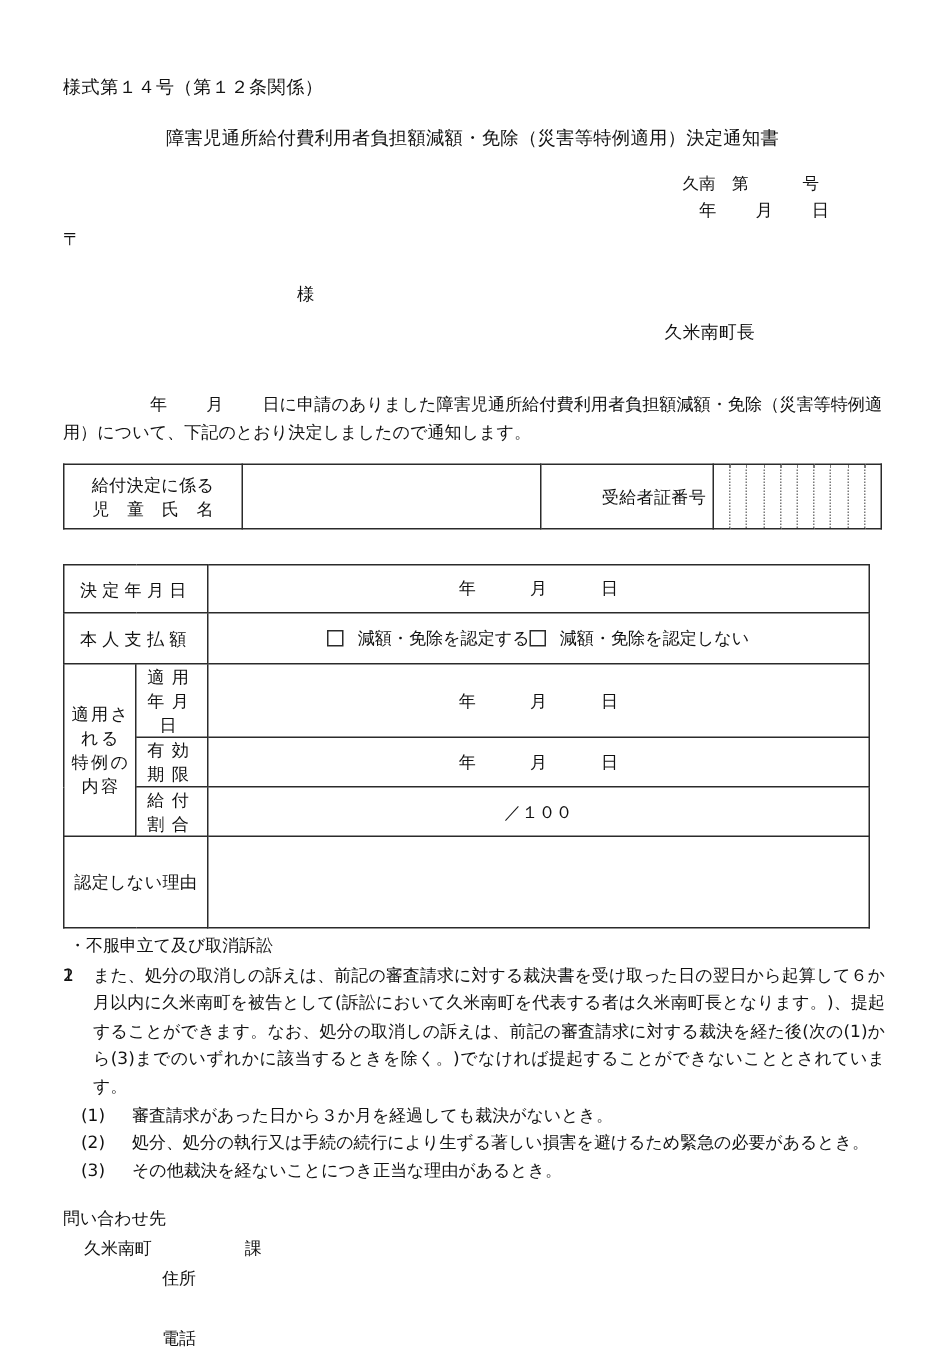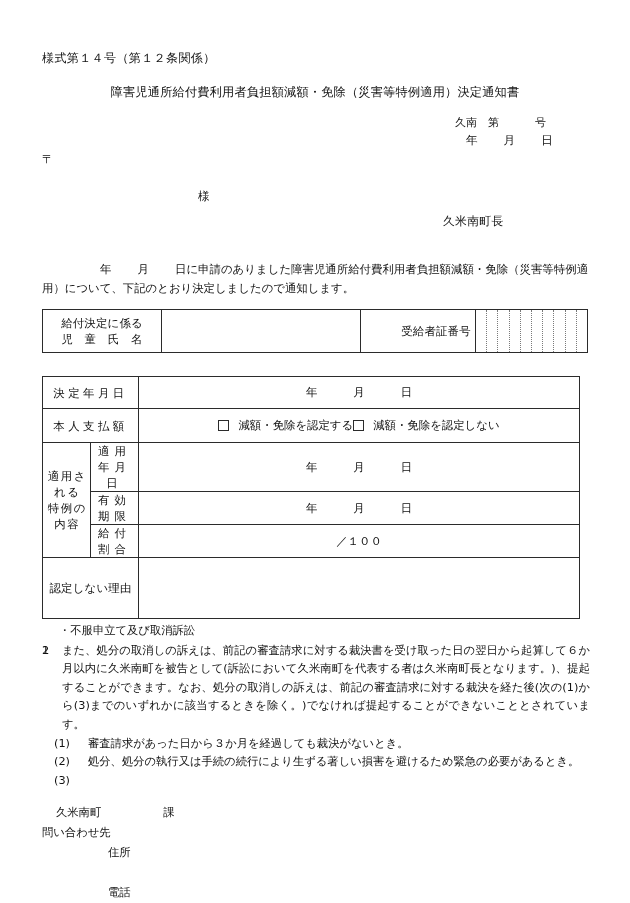--- a/index.html
+++ b/index.html
@@ -150,21 +150,21 @@
   .sp-nar  { letter-spacing: 1.6px; padding-left: 1.6px; }
 
   
   .notice {
     position: absolute;
     left: 42px; top: 622px;
     width: 548px;
     font-size: 11.3px;
     line-height: 18.6px;
   }
-  .notice .n-head { margin: 0 0 1px 17px; }
+  .notice .n-head { margin: 0 0 1px 4px; }
   .notice .n-item {
     position: relative;
     padding-left: 20px;
     margin: 0;
     text-align: justify;
   }
   .notice .n-item .n-num {
     position: absolute;
     left: 0; top: 0;
   }
@@ -283,24 +283,24 @@
     </tr>
   </tbody>
     </table>
 
   <div class="notice jp">
     <p class="n-head">・不服申立て及び取消訴訟</p>
     <p class="n-item"><span class="n-num">1</span></p>
     <p class="n-item"><span class="n-num">2</span><span>また、処分の取消しの訴えは、前記の審査請求に対する裁決書を受け取った日の翌日から起算して６か月以内に久米南町を被告として(訴訟において久米南町を代表する者は久米南町長となります。)、提起することができます。なお、処分の取消しの訴えは、前記の審査請求に対する裁決を経た後(次の(1)から(3)までのいずれかに該当するときを除く。)でなければ提起することができないこととされています。</span></p>
     <p class="n-sub"><span class="n-subnum">(1)</span><span>審査請求があった日から３か月を経過しても裁決がないとき。</span></p>
     <p class="n-sub"><span class="n-subnum">(2)</span><span>処分、処分の執行又は手続の続行により生ずる著しい損害を避けるため緊急の必要があるとき。</span></p>
-    <p class="n-sub"><span class="n-subnum">(3)</span></p>
+    <p class="n-sub"><span class="n-subnum">(3)</span><span>その他裁決を経ないことにつき正当な理由があるとき。</span></p>
   </div>
 
   <div class="contact jp">
+    <div class="c-row">問い合わせ先</div>
     <div class="c-row"><span class="c-ind1"></span><span>久米南町</span><span class="c-gap"></span><span>課</span></div>
-    <div class="c-row">問い合わせ先</div>
     <div class="c-row"><span class="c-ind2"></span><span>住所</span><span></span></div>
     <div class="c-row" style="height:20px"></div>
     <div class="c-row"><span class="c-ind2"></span><span>電話</span><span></span></div>
   </div>
 
 </div>
 
 </body></html>

